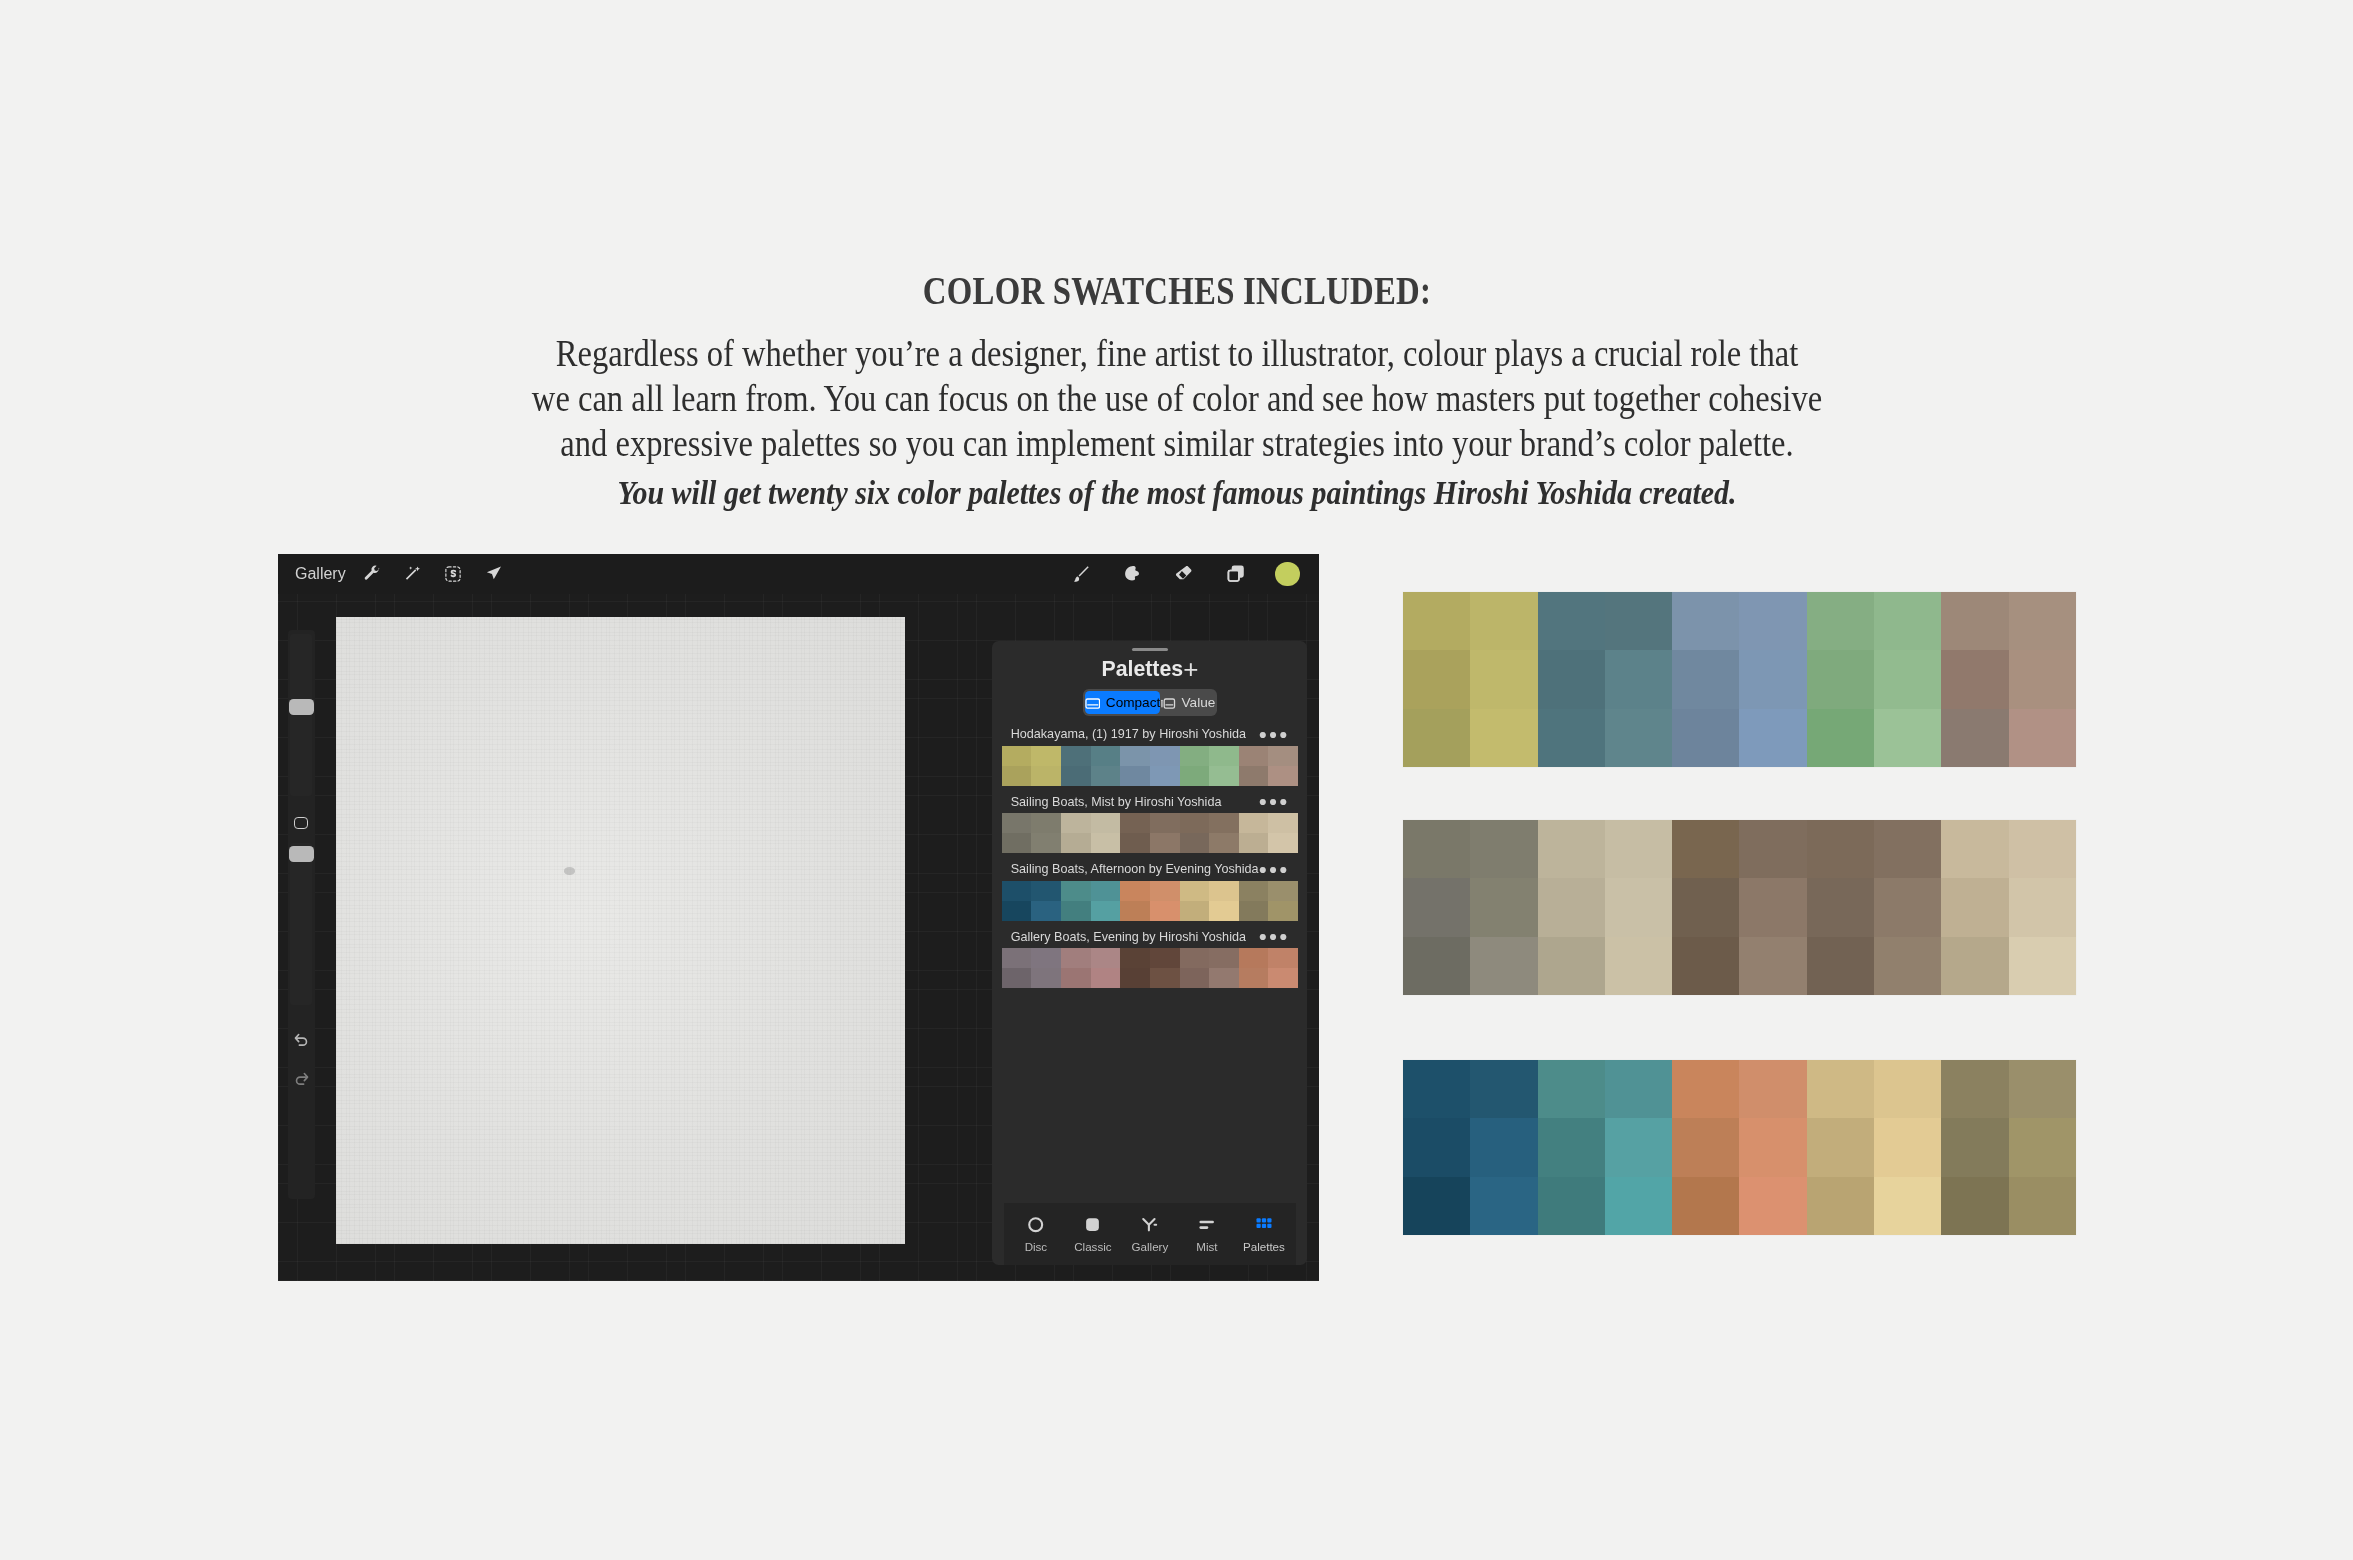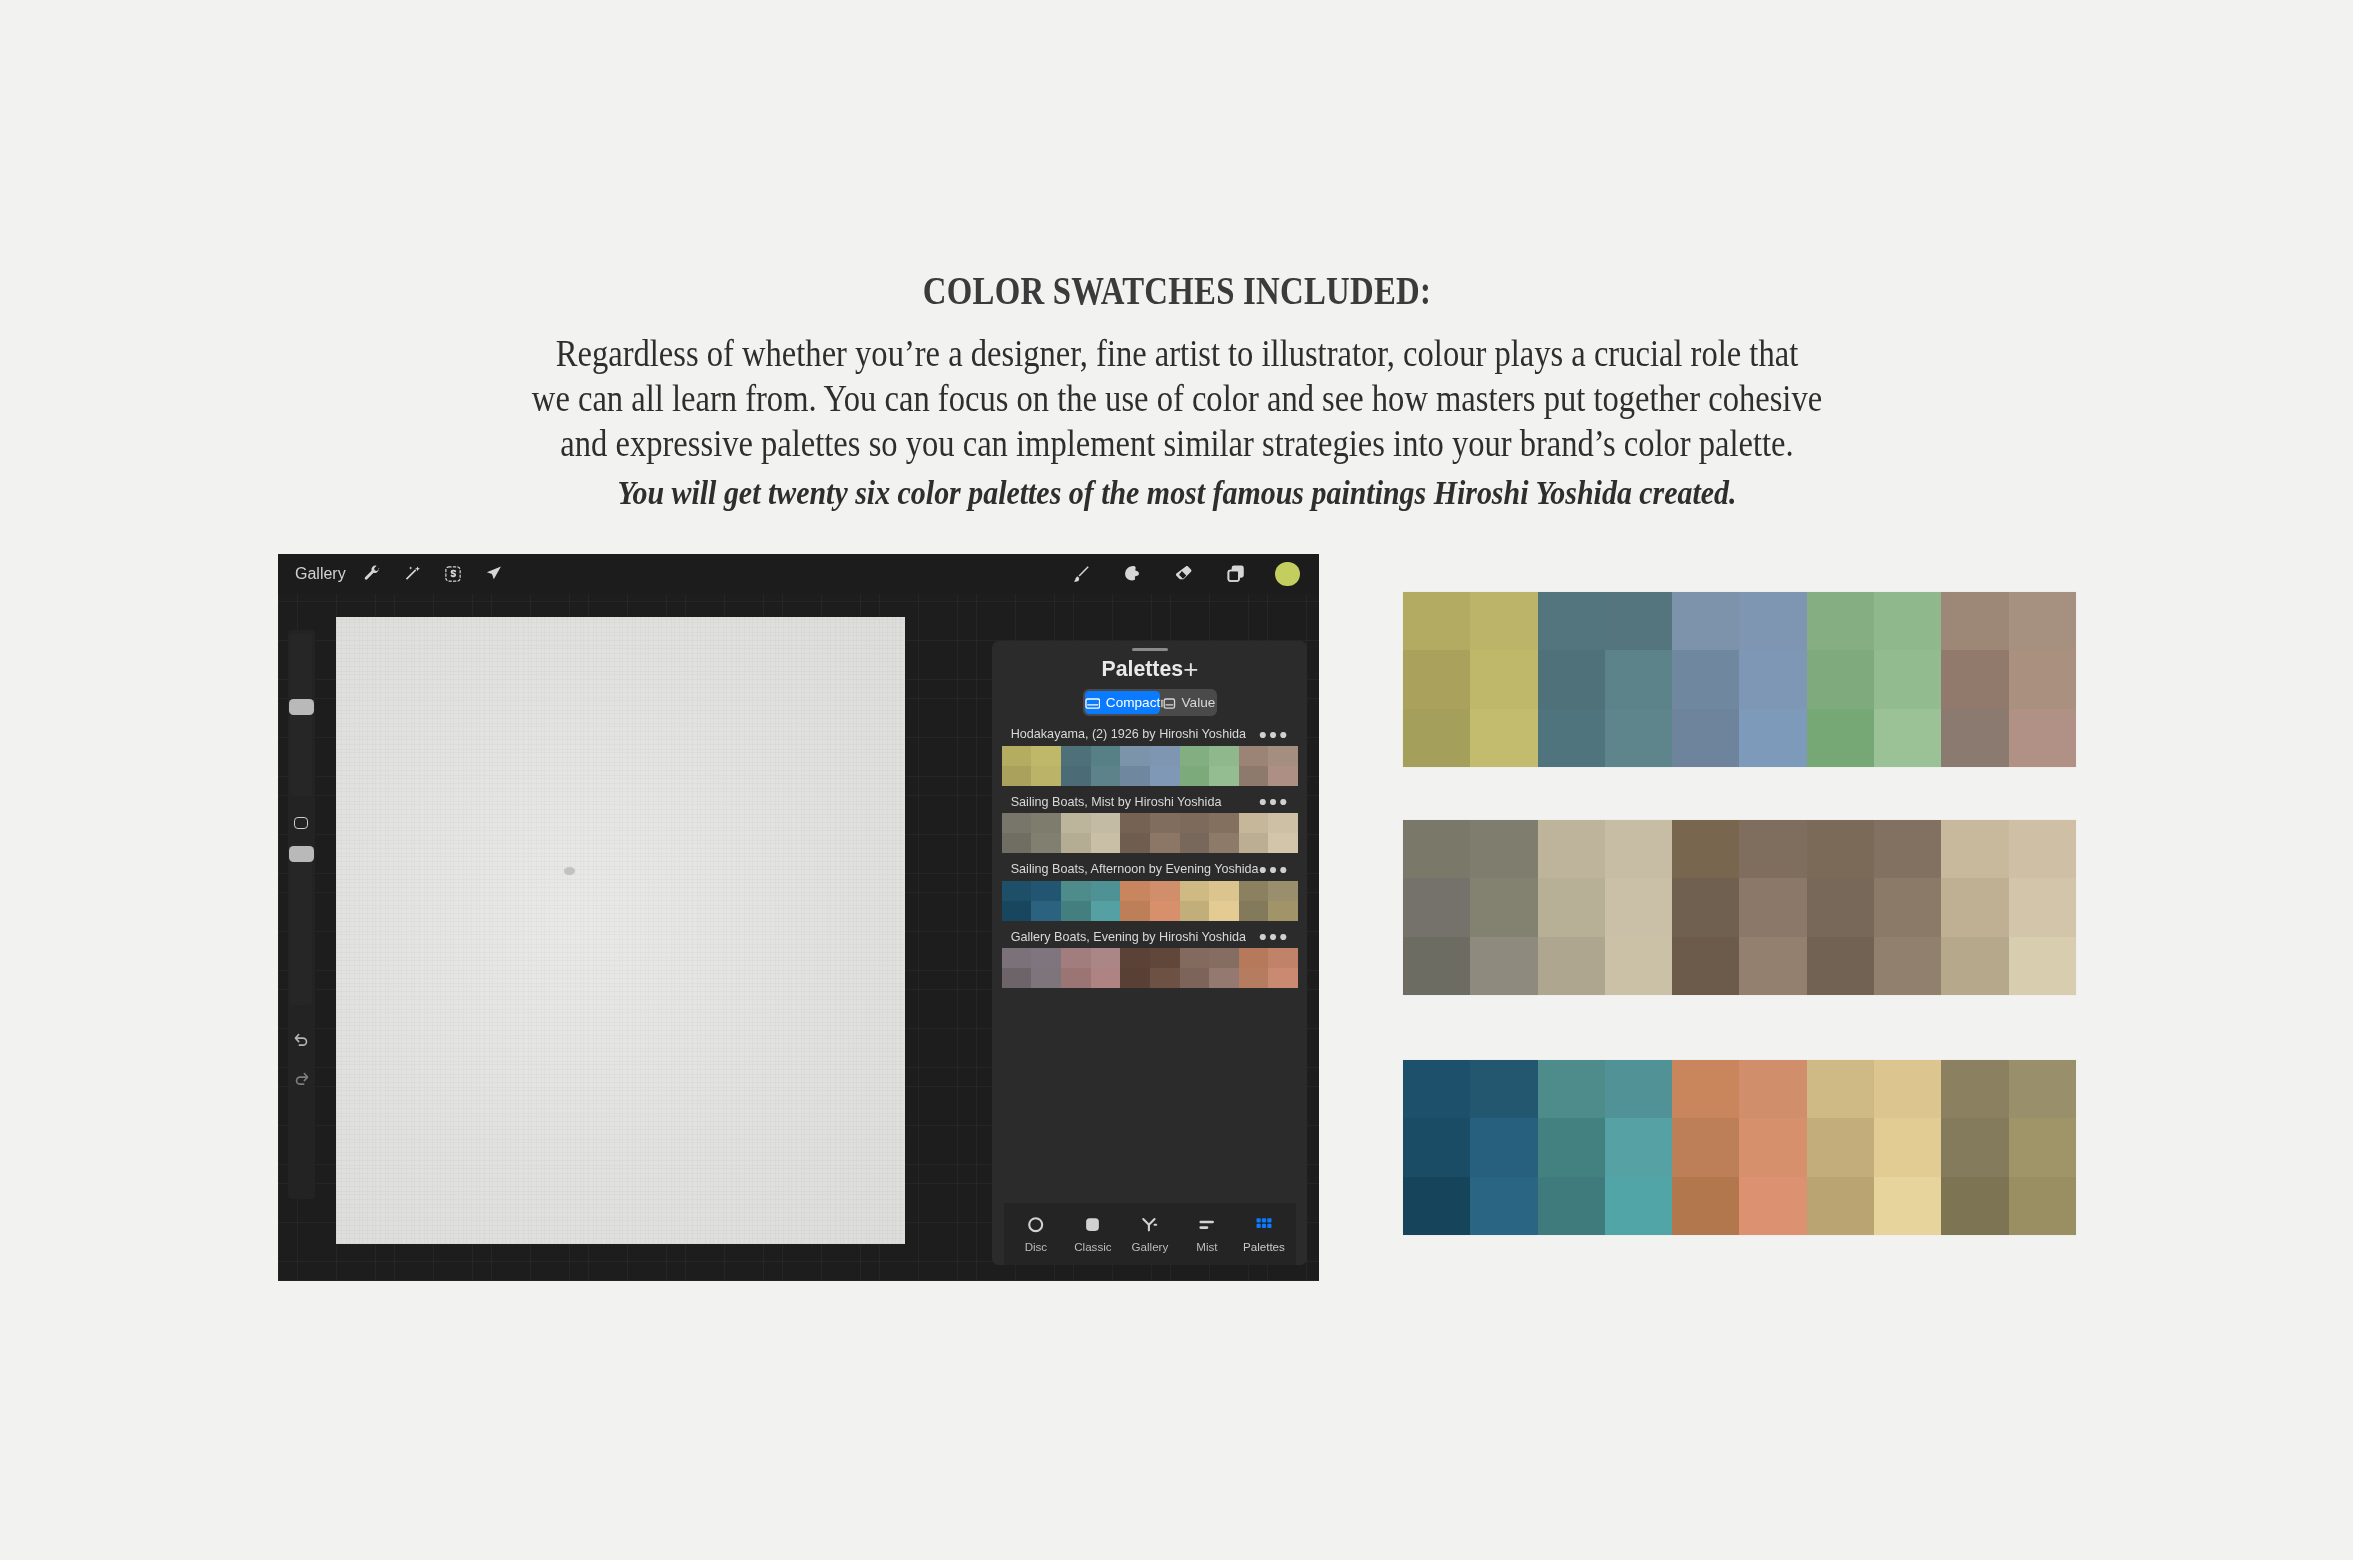--- a/index.html
+++ b/index.html
@@ -137,21 +137,21 @@
     margin: 5.2px 9px 6.5px 9px; height: 27px;
     background: #4a4a4a; border-radius: 5.8px;
     display: flex; padding: 1.9px;
   }
   .seg {
     flex: 1; display: flex; align-items: center; justify-content: center; gap: 5.8px;
     border-radius: 4.5px;
     font-family: "Liberation Sans", sans-serif; font-size: 13.6px;
     color: #d8d8d8;
   }
-  .seg.active { background: #0a7bff; color: #ffffff; }
+  .seg.active { background: #0a7bff; color: #000000; }
   .seg-ico { width: 15.5px; height: 11px; }
 
   .plist { flex: 1; overflow: hidden; }
   .pal-item { margin-bottom: 4.5px; }
   .pal-name-row {
     display: flex; align-items: center; justify-content: space-between;
     height: 23px; padding: 0 9px 0 9px;
     background: #2b2b2b;
   }
   .pal-name {
@@ -306,21 +306,21 @@
                   <path d="M8.5 10.5h12"></path>
                 </svg>
             </span>
             <span>Value</span>
           </div>
         </div>
 
         <div class="plist" id="palette-list">
             <div class="pal-item">
               <div class="pal-name-row">
-                <div class="pal-name">Hodakayama, (2) 1926 by Hiroshi Yoshida</div>
+                <div class="pal-name">Hodakayama, (1) 1917 by Hiroshi Yoshida</div>
                 <div class="dots">●●●</div>
               </div>
               <div class="pal-swatches">
                 <div class="pal-row">
                   <div style="background: rgb(180, 172, 96);"></div>
                   <div style="background: rgb(191, 184, 105);"></div>
                   <div style="background: rgb(78, 112, 121);"></div>
                   <div style="background: rgb(87, 127, 134);"></div>
                   <div style="background: rgb(123, 148, 170);"></div>
                   <div style="background: rgb(126, 150, 178);"></div>

